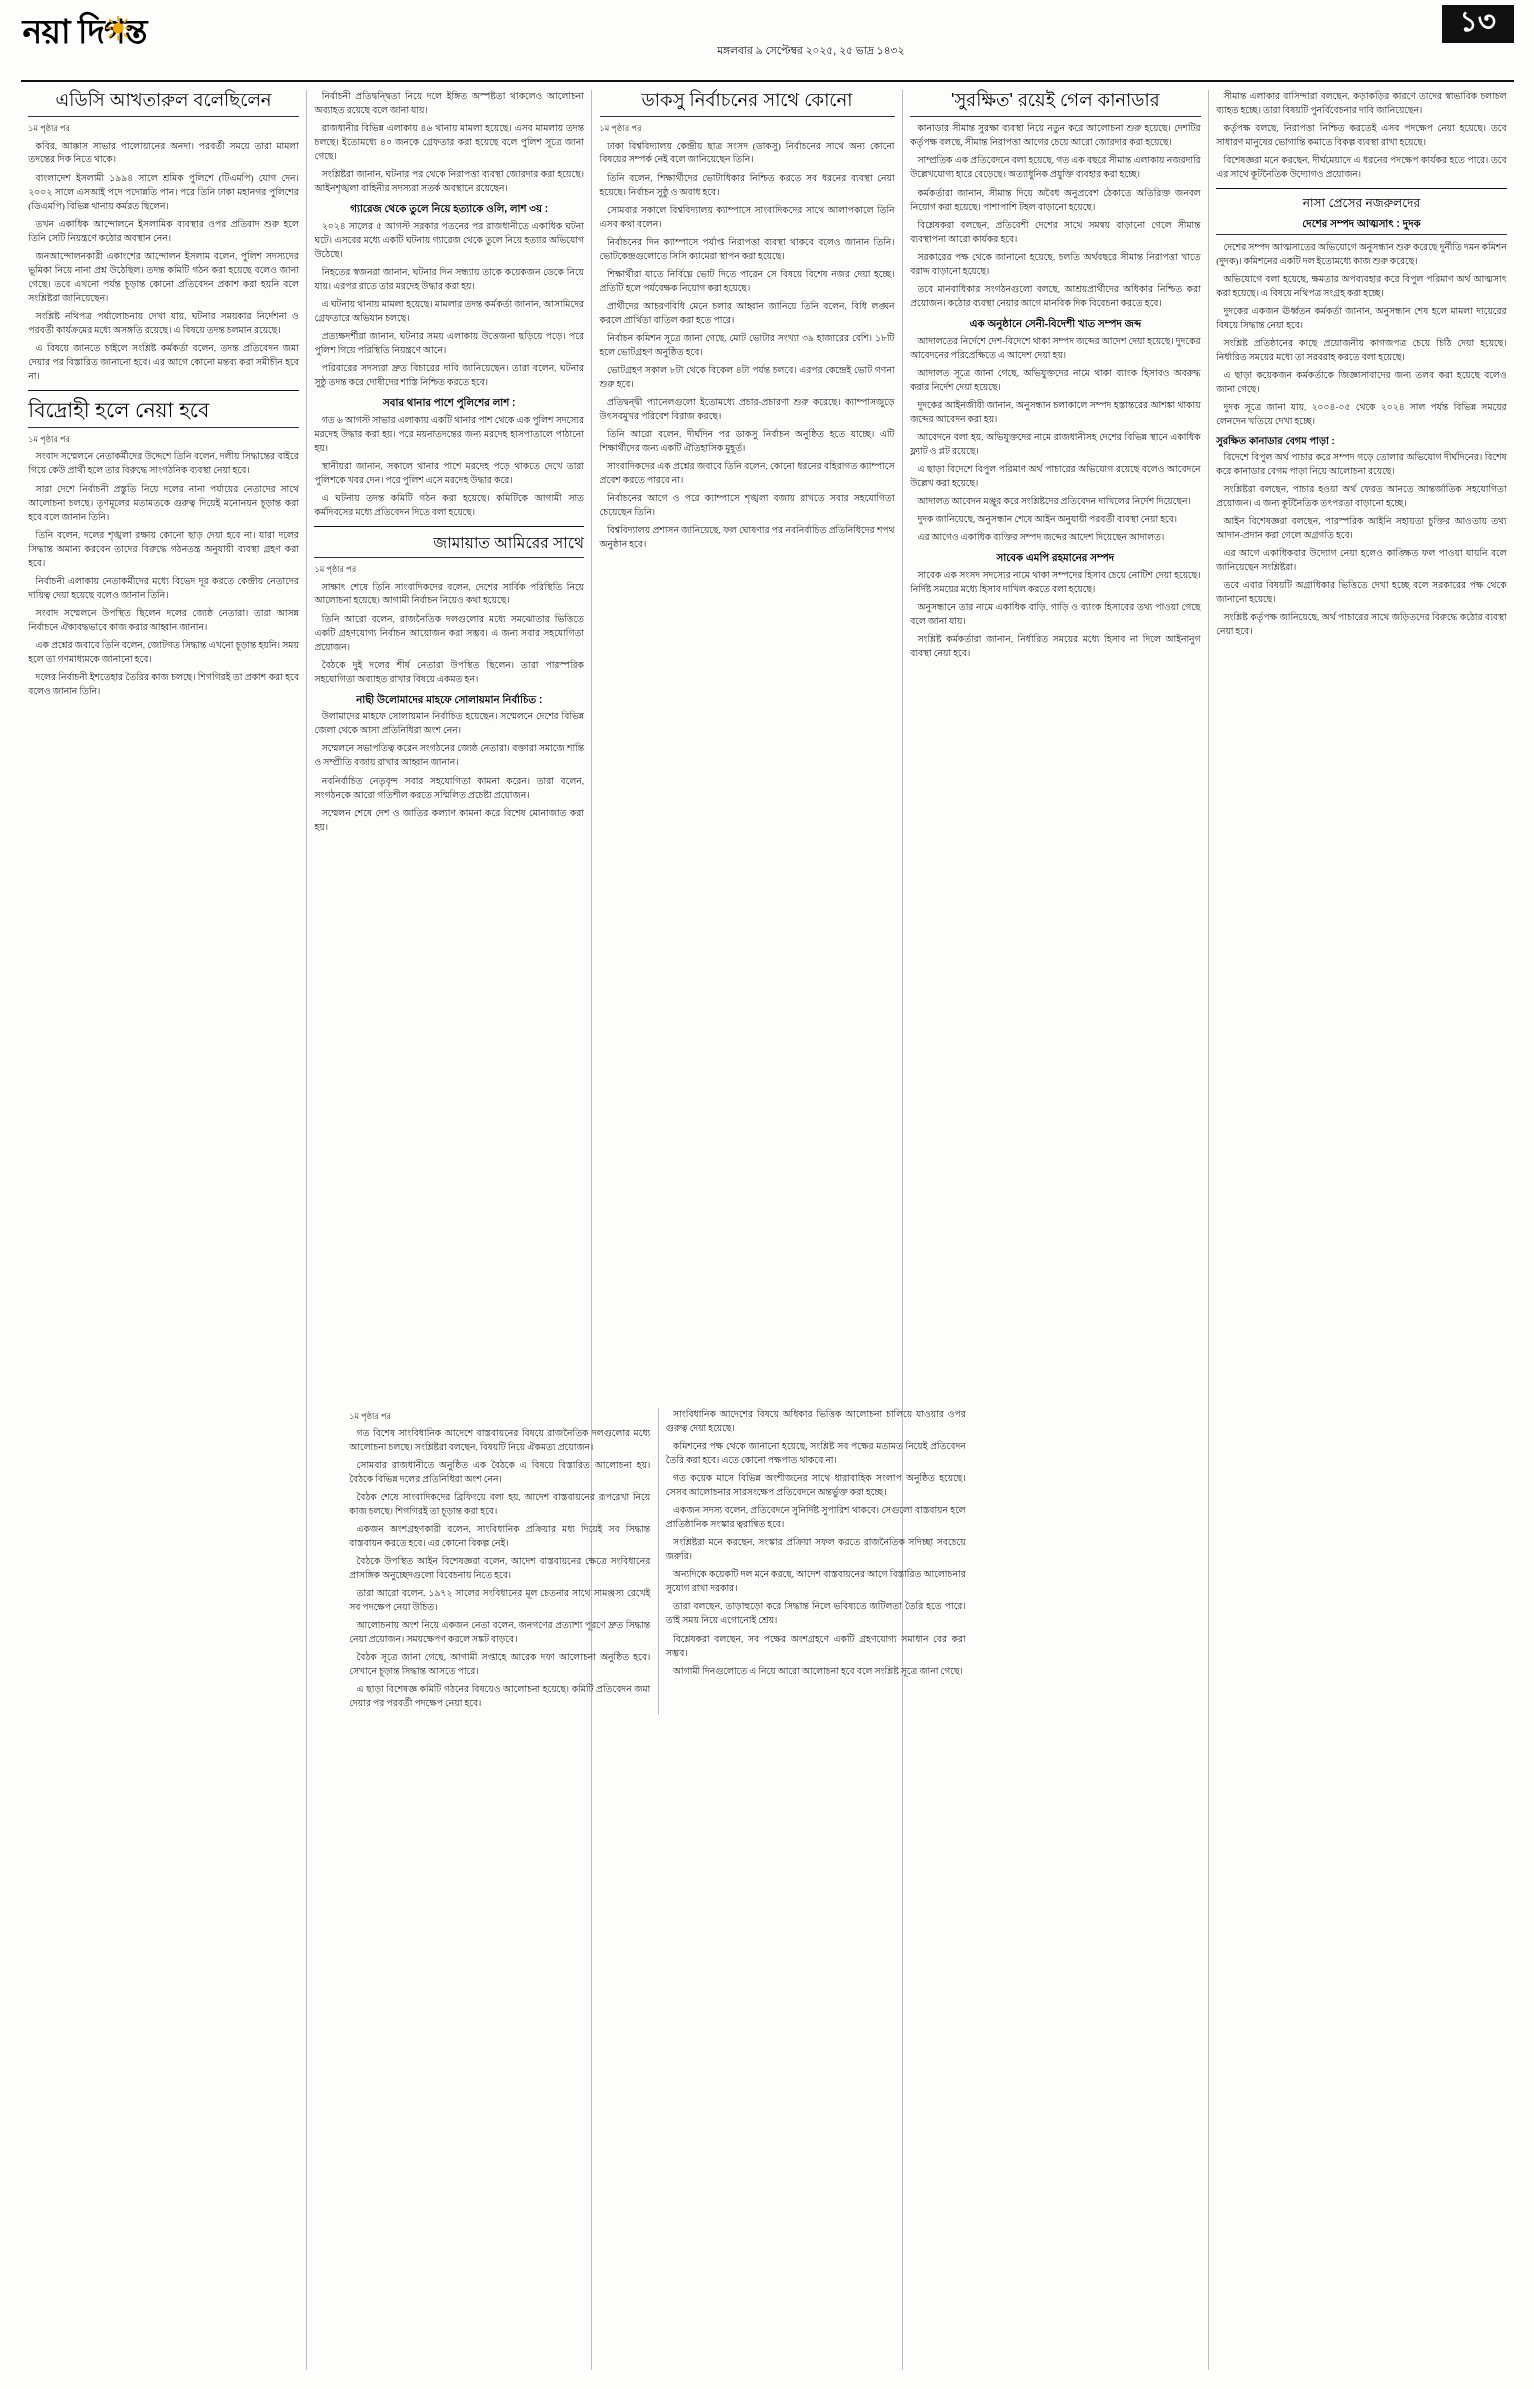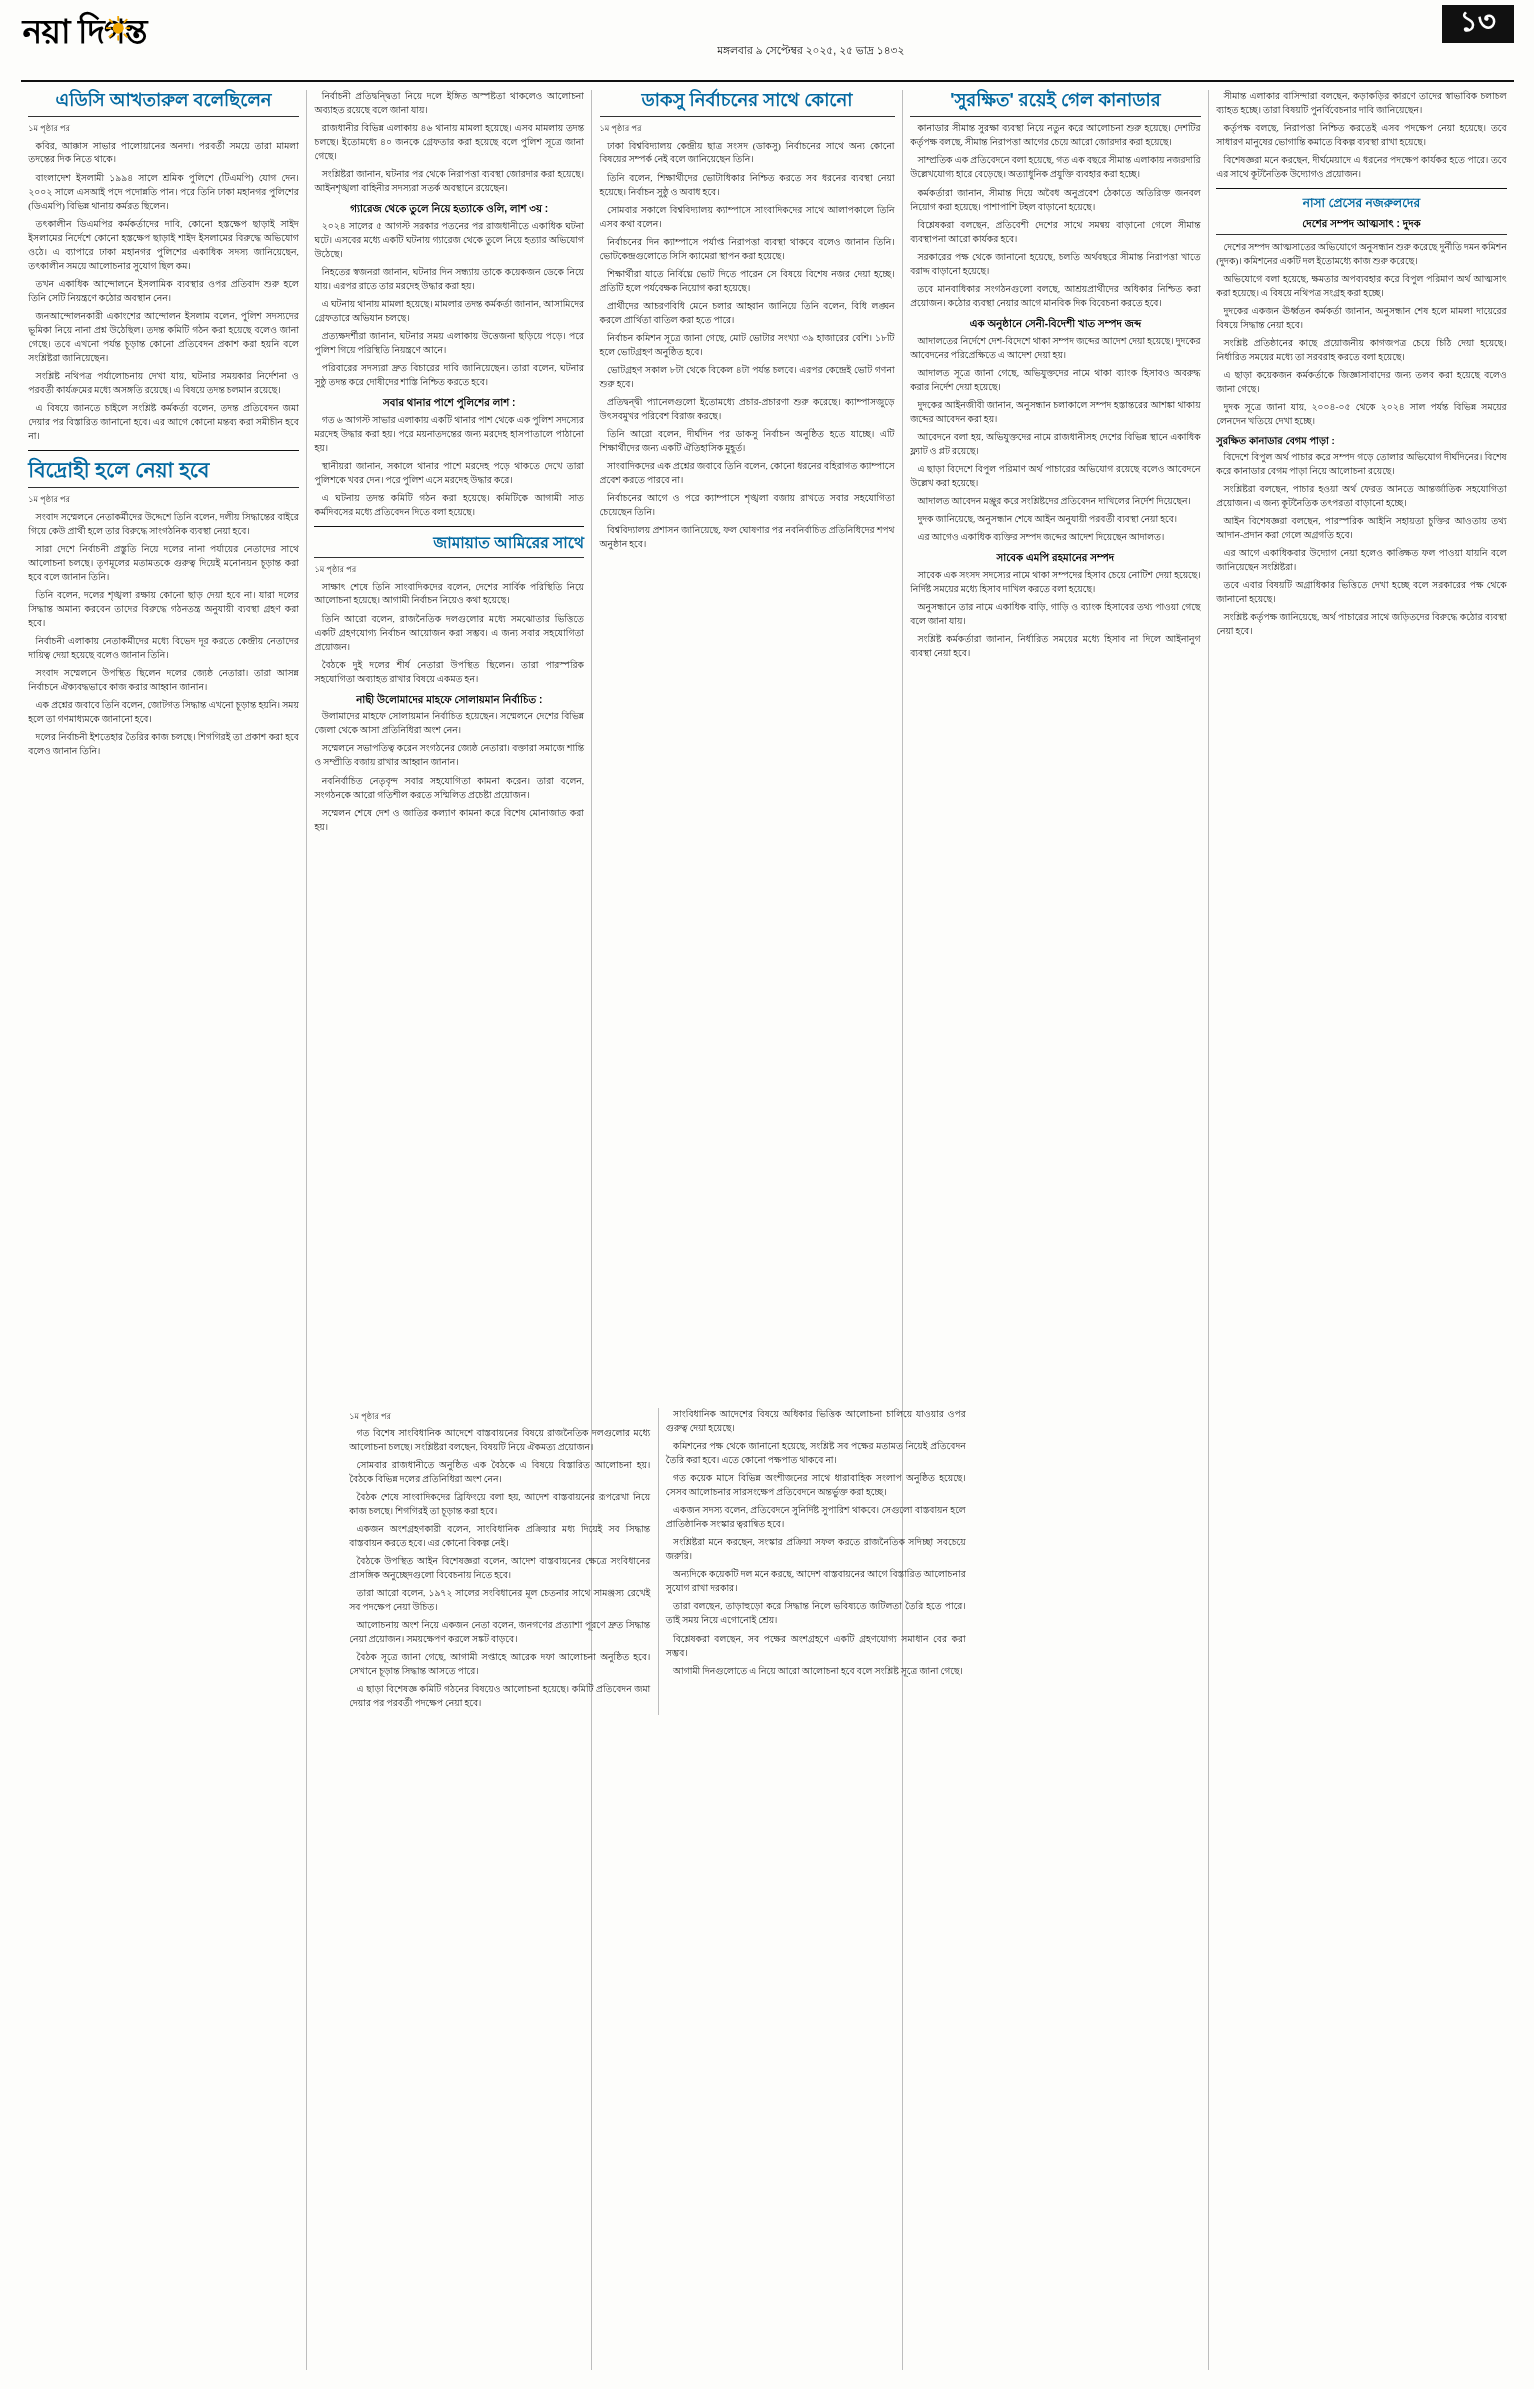--- a/index.html
+++ b/index.html
@@ -87,22 +87,22 @@
     border-left: 0.8px solid #bdbdbd;
   }
   .c1 { width: 19.1%; }
   .c2 { width: 19.1%; }
   .c3 { width: 20.8%; }
   .c4 { width: 20.5%; }
   .c5 { width: 20.5%; }
 
   .headline {
     font-family: "Liberation Sans", sans-serif;
-    font-weight: bold;
-    color: #0369a1;
+    font-weight: normal;
+    color: #000000;
     line-height: 1.22;
     margin: 0 0 4.1px 0;
     text-align: center;
   }
   .h-xl { font-size: 20.4px; }
   .h-lg { font-size: 18px; }
   .h-md { font-size: 15.5px; }
   .h-sm { font-size: 12.2px; }
 
   .rule-under {
@@ -204,21 +204,20 @@
 
   <div class="columns">
 
     <div class="col c1">
       <h2 class="headline h-lg">এডিসি আখতারুল বলেছিলেন</h2>
       <div class="rule-under"></div>
       <div class="jump">১ম পৃষ্ঠার পর</div>
       <div class="body-text">
         <p>কবির, আক্কাস সাভার পালোয়ানের অনদা। পরবর্তী সময়ে তারা মামলা তদন্তের দিক নিতে থাকে।</p>
         <p>বাংলাদেশ ইসলামী ১৯৯৪ সালে শ্রমিক পুলিশে (টিএমপি) যোগ দেন। ২০০২ সালে এসআই পদে পদোন্নতি পান। পরে তিনি ঢাকা মহানগর পুলিশের (ডিএমপি) বিভিন্ন থানায় কর্মরত ছিলেন।</p>
-        <p>তৎকালীন ডিএমপির কর্মকর্তাদের দাবি, কোনো হস্তক্ষেপ ছাড়াই সাইদ ইসলামের নির্দেশে কোনো হস্তক্ষেপ ছাড়াই শাইদ ইসলামের বিরুদ্ধে অভিযোগ ওঠে। এ ব্যাপারে ঢাকা মহানগর পুলিশের একাধিক সদস্য জানিয়েছেন, তৎকালীন সময়ে আলোচনার সুযোগ ছিল কম।</p>
         <p>তখন একাধিক আন্দোলনে ইসলামিক ব্যবস্থার ওপর প্রতিবাদ শুরু হলে তিনি সেটি নিয়ন্ত্রণে কঠোর অবস্থান নেন।</p>
         <p>জনআন্দোলনকারী একাংশের আন্দোলন ইসলাম বলেন, পুলিশ সদস্যদের ভূমিকা নিয়ে নানা প্রশ্ন উঠেছিল। তদন্ত কমিটি গঠন করা হয়েছে বলেও জানা গেছে। তবে এখনো পর্যন্ত চূড়ান্ত কোনো প্রতিবেদন প্রকাশ করা হয়নি বলে সংশ্লিষ্টরা জানিয়েছেন।</p>
         <p>সংশ্লিষ্ট নথিপত্র পর্যালোচনায় দেখা যায়, ঘটনার সময়কার নির্দেশনা ও পরবর্তী কার্যক্রমের মধ্যে অসঙ্গতি রয়েছে। এ বিষয়ে তদন্ত চলমান রয়েছে।</p>
         <p>এ বিষয়ে জানতে চাইলে সংশ্লিষ্ট কর্মকর্তা বলেন, তদন্ত প্রতিবেদন জমা দেয়ার পর বিস্তারিত জানানো হবে। এর আগে কোনো মন্তব্য করা সমীচীন হবে না।</p>
       </div>
 
       <div class="rule-thick"></div>
       <h2 class="headline h-xl" style="text-align:left">বিদ্রোহী হলে নেয়া হবে</h2>
       <div class="rule-under"></div>
       <div class="jump">১ম পৃষ্ঠার পর</div>

